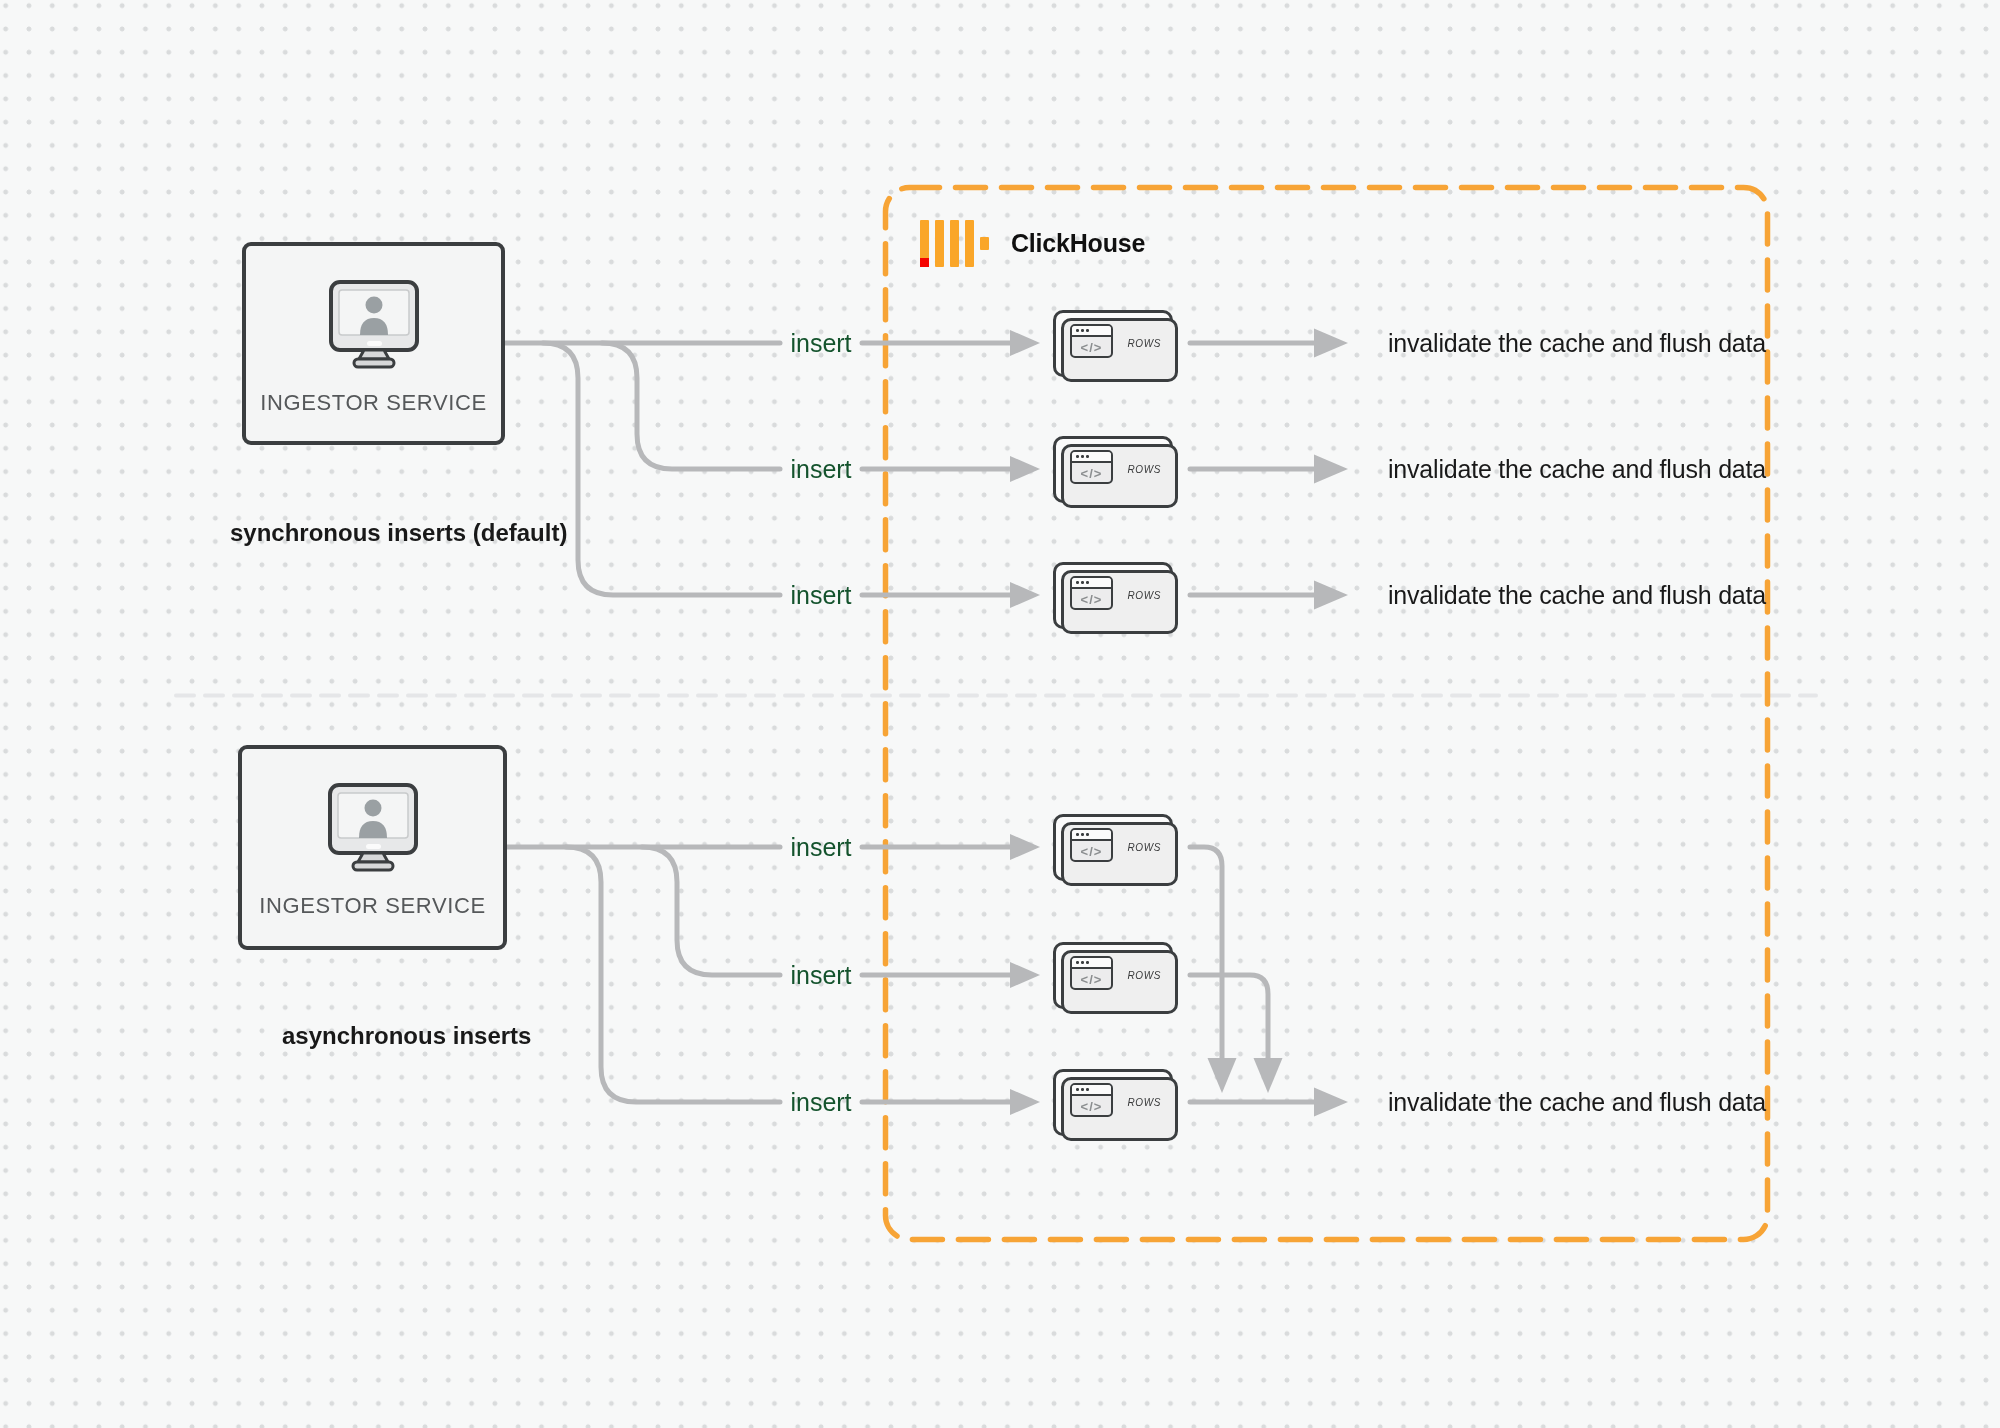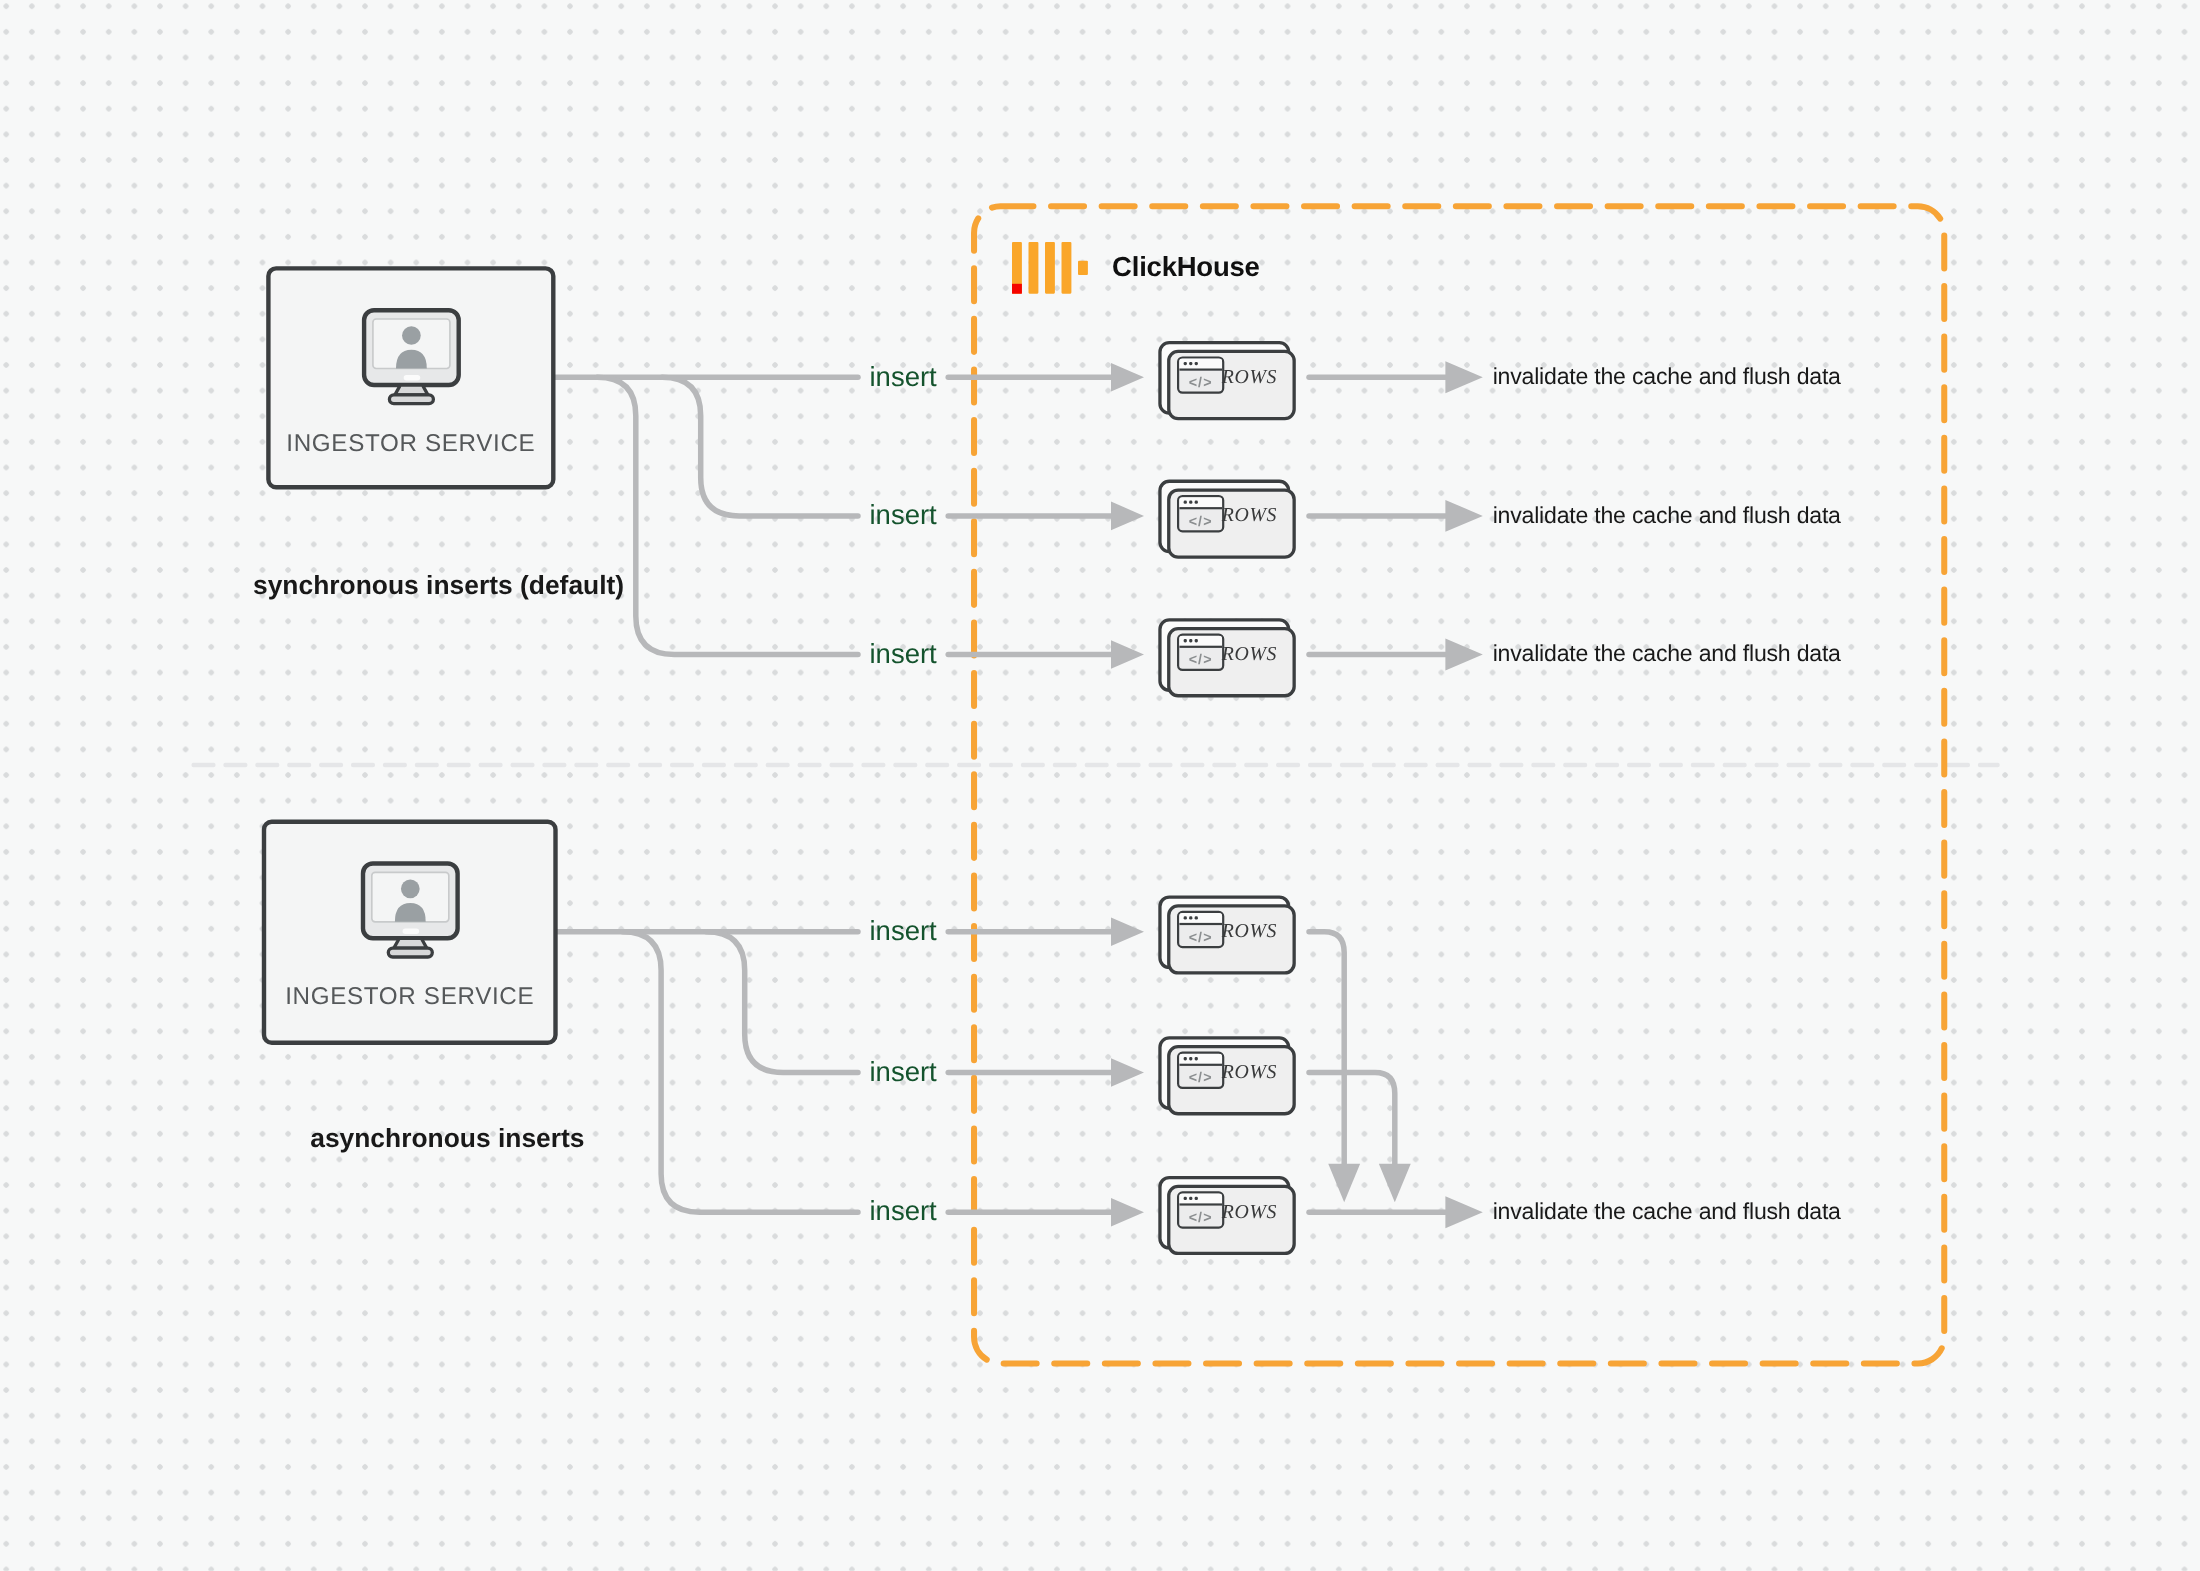--- a/index.html
+++ b/index.html
@@ -28,21 +28,21 @@
     font-size:22px;letter-spacing:0.6px;color:var(--c-muted_text);
   }
   .caption{position:absolute;font-size:24px;font-weight:700;color:var(--c-text_dark);white-space:nowrap;}
 
   .insert-label{
     position:absolute;transform:translate(-50%,-50%);
     font-size:25px;color:#14532d;white-space:nowrap;
   }
   .invalidate-label{
     position:absolute;transform:translateY(-50%);
-    font-size:21px;letter-spacing:-0.2px;color:var(--c-text_dark);white-space:nowrap;
+    font-size:25px;letter-spacing:-0.2px;color:var(--c-text_dark);white-space:nowrap;margin-left:31px;
   }
 
   .rows-card{
     position:absolute;width:120px;height:67px;box-sizing:border-box;
     background:var(--c-card_fill);border:3px solid var(--c-node_border);border-radius:10px;
     z-index:2;
   }
   .rows-card::before{
     content:"";position:absolute;left:5px;top:5px;width:117px;height:64px;box-sizing:border-box;
     background:#efefef;border:3px solid var(--c-node_border);border-radius:10px;z-index:-1;
@@ -50,21 +50,21 @@
   .win-icon{
     position:absolute;left:14px;top:11px;width:43px;height:34px;box-sizing:border-box;
     border:2px solid var(--c-node_border);border-radius:5px;background:#ececed;overflow:hidden;
   }
   .win-bar{height:9px;background:#fbfbfb;border-bottom:2px solid var(--c-node_border);display:flex;align-items:center;padding-left:4px;gap:2.5px;}
   .win-bar i{width:2.5px;height:2.5px;border-radius:50%;background:var(--c-node_border);display:block;}
   .win-body{height:21px;display:flex;align-items:center;justify-content:center;
     font-size:13px;font-weight:700;color:#8b8e90;letter-spacing:1px;}
   .rows-label{
     position:absolute;right:9px;top:50%;transform:translateY(-58%);
-    font-style:italic;font-size:18px;letter-spacing:0.6px;color:#38393a;font-family:Liberation Serif, serif;
+    font-style:italic;font-size:10px;letter-spacing:0.6px;color:#38393a;
   }
 
   .ch-logo{position:absolute;left:920px;top:220px;height:47px;display:flex;align-items:center;}
   .ch-logo .bar{width:8.5px;height:47px;background:var(--c-logo_amber);margin-right:6.5px;position:relative;border-radius:1px;}
   .ch-logo .bar.short{height:13px;}
   .ch-logo .bar .red{position:absolute;left:0;bottom:0;width:8.5px;height:9px;background:var(--c-logo_red);}
   .ch-name{font-size:25px;font-weight:600;color:#101010;margin-left:16px;letter-spacing:-0.2px;}
 </style>
 </head>
 <body style="--c-accent_orange: #F7A436; --c-arrow_gray: #b7b8ba; --c-node_border: #3b3e40; --c-node_fill: #f4f5f5; --c-card_fill: #fbfbfb; --c-logo_amber: #FAA629; --c-logo_red: #f50400; --c-divider: #e5e6e8; --c-text_dark: #191919; --c-muted_text: #55585a; --c-dot_grid: #d9dbdc;">

